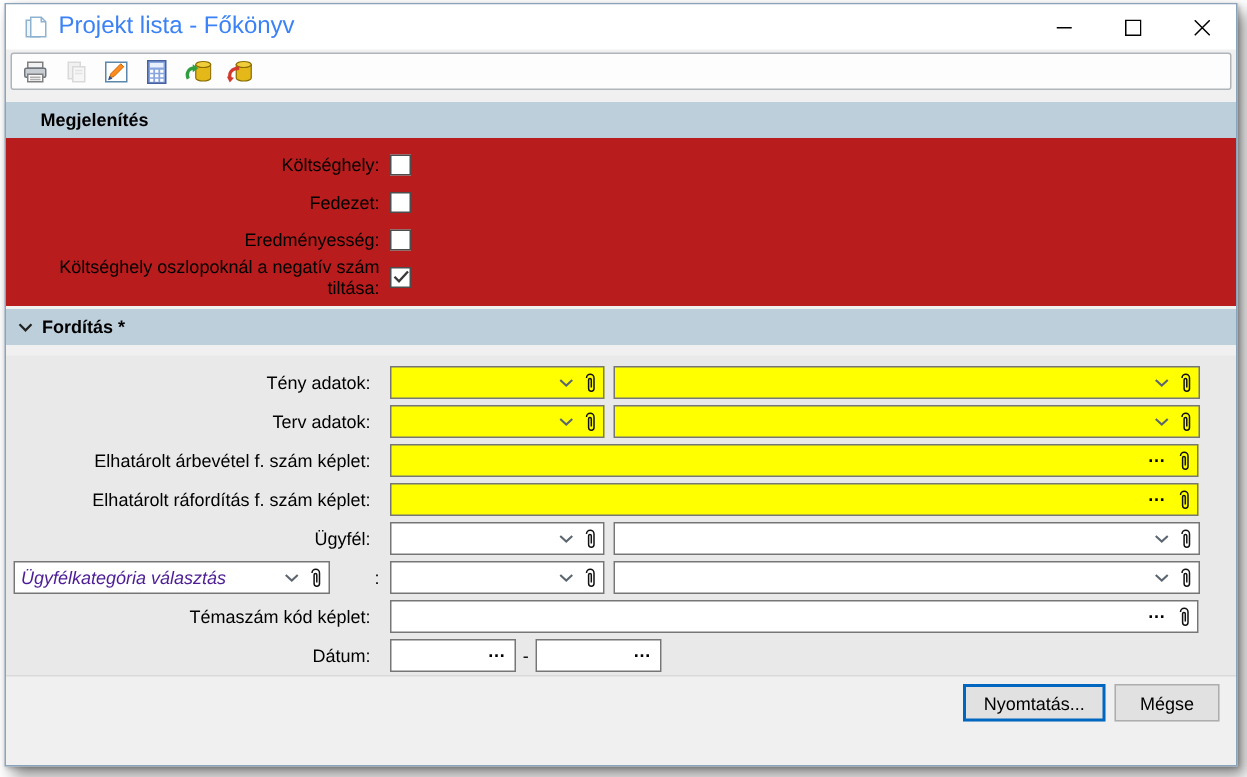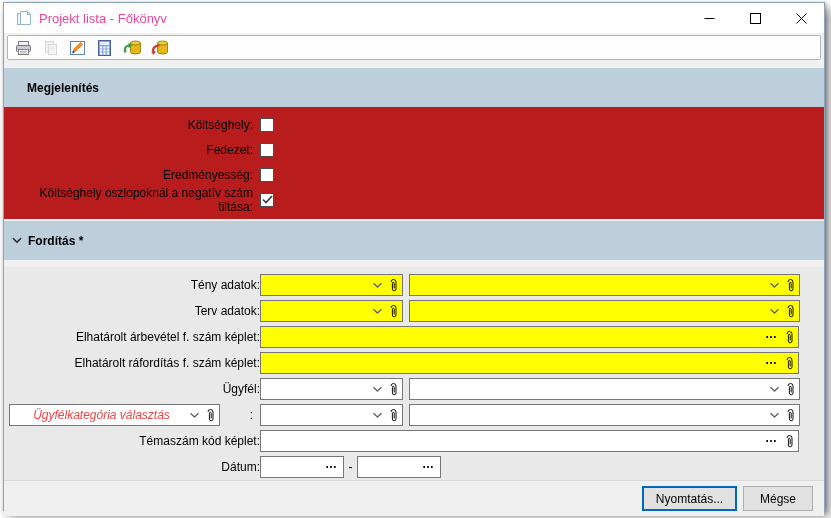--- a/index.html
+++ b/index.html
@@ -5,56 +5,56 @@
   * { box-sizing: border-box; }
   html,body { margin:0; padding:0; width:831px; height:518px; background:#ffffff; overflow:hidden;
               font-family:"Liberation Sans","DejaVu Sans",sans-serif; font-size:12px; color:#000; }
   .window { position:absolute; left:3px; top:2px; width:822px; height:509px;
             background:#f0f0f0; border:1px solid #8aa4bc;
             box-shadow:5px 6px 10px rgba(0,0,0,0.45), 1px 1px 3px rgba(0,0,0,0.25); }
 
   
   .titlebar { height:30px; background:#ffffff; display:flex; align-items:center; }
   .app-icon { margin:0 7px 0 12px; display:flex; }
-  .title { flex:1; font-size:13px; color:#ec4899; }
+  .title { flex:1; font-size:16px; color:#3b82f6; }
   .controls { display:flex; height:30px; }
   .ctrl { width:46px; height:30px; display:flex; align-items:center; justify-content:center; cursor:default; }
 
   
   .toolbar-wrap { padding:2px 3px; }
   .toolbar { height:25px; background:#fdfdfd; border:1px solid #b0b5ba; border-radius:2px;
              display:flex; align-items:center; padding:0 4px; }
   .tbtn { width:23px; height:22px; display:flex; align-items:center; justify-content:center; margin-right:4px; }
   .tbtn.disabled { opacity:0.55; }
 
   
-  .sec-header { height:39px; background:#bdcfdb; display:flex; align-items:center; padding-left:8px; }
+  .sec-header { height:24px; background:#bdcfdb; display:flex; align-items:center; padding-left:8px; }
   .sec-header.first { margin-top:6px; }
   .sec-header .sec-title { font-weight:bold; font-size:12px; }
   .sec-header.plain { padding-left:23px; }
   .chev { display:flex; margin-right:6px; }
 
   .gap2 { height:2px; } .gap7 { height:7px; }
 
   
   .display-body { height:112px; background:#b91c1c; padding-top:5px; }
   .crow { height:25px; display:flex; align-items:center; }
   .clabel { width:256px; text-align:right; padding-right:7px; }
   .cb { width:14px; height:14px; background:#ffffff; border:1px solid #4d4d4d;
         display:flex; align-items:center; justify-content:center; }
 
   
   .filter-body { background:#e9e9e9; padding-top:5px; height:213px; }
   .frow { height:26px; display:flex; align-items:center; }
-  .flabel { width:256px; text-align:right; padding-right:0; }
+  .flabel { width:256px; text-align:right; padding-right:13px; }
   .combo, .field { height:22px; border:1px solid #767676; background:#ffffff;
                    display:flex; align-items:center; padding:0 3px 0 4px; }
   .yellow { background:#ffff00; }
   .combo-text { flex:1; overflow:hidden; white-space:nowrap; }
-  .placeholder { color:#ef4444; font-style:italic;text-align:center; }
+  .placeholder { color:#4c1d95; font-style:italic; }
   .chev-icon { display:flex; margin-right:5px; }
   .clip-icon { display:flex; }
   .w-small { width:143px; }
   .w-large { width:391px; margin-left:6px; }
   .w-full  { width:539px; }
   .w-cat   { width:211px; margin-left:5px; }
   .w-date  { width:84px; }
   .ellipsis { font-weight:bold; letter-spacing:1px; transform:translateY(-3px); margin-right:6px; }
   .field .spacer { flex:1; }
   .colon-cell { width:40px; text-align:right; padding-right:7px; }

